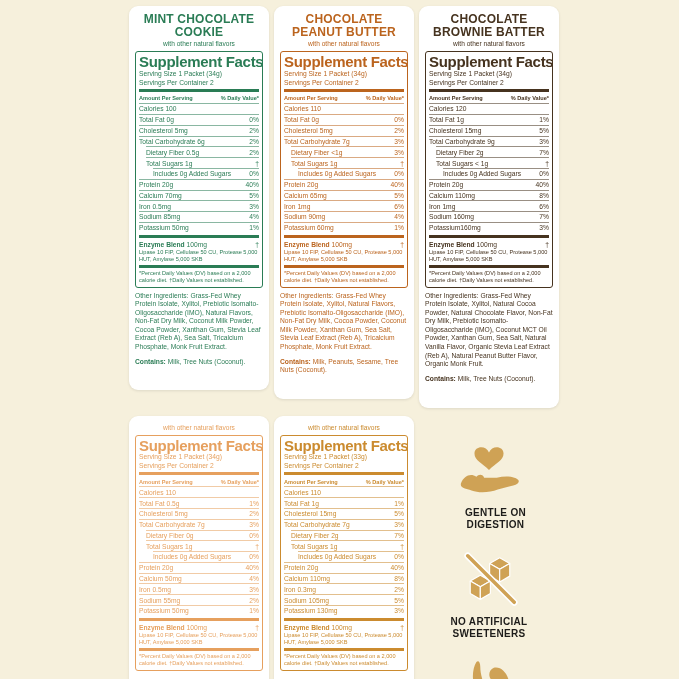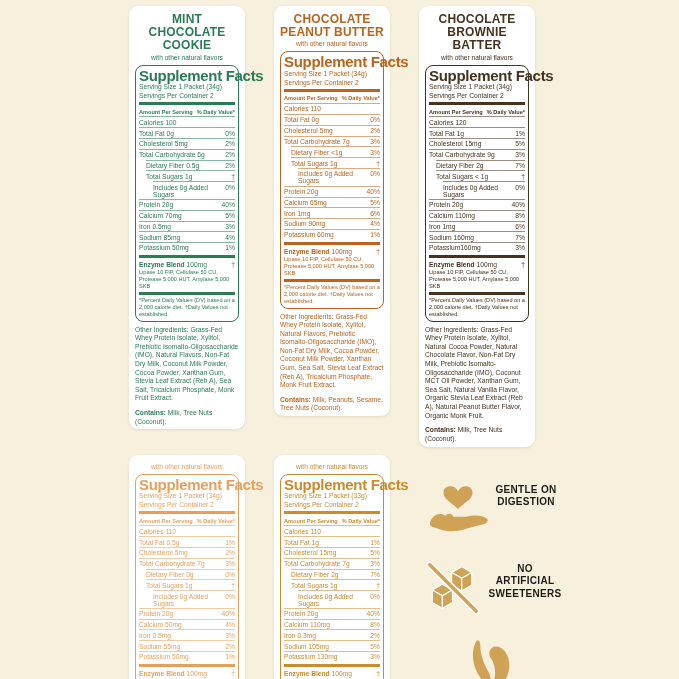--- a/index.html
+++ b/index.html
@@ -1,42 +1,42 @@
 <!DOCTYPE html>
 <html><head>
 <meta charset="utf-8">
 <style>
   html,body{margin:0;padding:0;}
   body{font-family:"Liberation Sans", sans-serif;}
   .canvas{position:relative;width:679px;height:679px;background:var(--bg,#f6f0dc);overflow:hidden;}
   .layout{position:absolute;left:129px;top:6px;display:grid;grid-template-columns:repeat(3,140px);column-gap:5px;row-gap:8px;align-items:start;}
-  .card{box-sizing:border-box;width:116px;background:#ffffff;border-radius:9px;padding:7px 6px 3px;box-shadow:0 1px 3px rgba(0,0,0,.10);}
+  .card{box-sizing:border-box;width:140px;background:#ffffff;border-radius:9px;padding:7px 6px 24px;box-shadow:0 1px 3px rgba(0,0,0,.10);}
   .ftitle{color:var(--c);font-weight:800;font-size:12px;line-height:1.1;text-align:center;white-space:pre-line;letter-spacing:.2px;}
   .fsub{color:var(--c);font-size:6.6px;text-align:center;margin:1px 0 4px;}
-  .sfbox{border:1.5px solid var(--c);border-radius:8px;padding:2px 3px 3px;color:var(--c);}
+  .sfbox{border:1.5px solid var(--c);border-radius:3px;padding:2px 3px 3px;color:var(--c);}
   .sftitle{font-size:15px;font-weight:800;letter-spacing:-.3px;line-height:1.05;white-space:nowrap;}
   .serving{font-size:6.7px;line-height:1.25;}
   .bar{height:3px;background:var(--c);margin:2px 0;}
   .colhead{display:flex;justify-content:space-between;font-size:5.6px;font-weight:700;padding:1.5px 0;}
   .cal{font-size:6.7px;padding:1.6px 0;border-top:1px solid var(--c);}
   .nrow{display:flex;justify-content:space-between;font-size:6.7px;padding:1.4px 0;border-top:1px solid var(--c);}
   .nrow.ind1{margin-left:7px;}
   .nrow.ind2{margin-left:14px;}
   .nval{padding-left:4px;}
   .enzrow{display:flex;justify-content:space-between;font-size:6.7px;padding-top:1px;}
   .enzname{font-weight:800;}
   .enzdet{font-size:5.6px;line-height:1.25;margin-top:1px;}
   .foot{font-size:5.6px;line-height:1.25;margin-top:1px;}
   .other{font-size:6.7px;line-height:1.28;color:var(--c);margin-top:4px;}
   .contains{font-size:6.7px;line-height:1.3;color:var(--c);margin-top:6px;}
   @supports (color: color-mix(in srgb, red 50%, white)){
     .nrow,.cal{border-top-color:color-mix(in srgb, var(--c) 55%, #fff);}
   }
   .badges{display:flex;flex-direction:column;align-items:center;padding-top:24px;}
-  .badge{display:flex;align-items:flex-start;margin-bottom:17px;}
+  .badge{display:flex;flex-direction:column;align-items:flex-end;margin-bottom:17px;}
   .bicon{width:74px;height:62px;display:block;}
   .blabel{margin-top:5px;font-size:10px;font-weight:700;letter-spacing:.3px;color:#1d1c1a;text-align:center;white-space:pre-line;line-height:1.25;}
   .gold{fill:var(--gold,#cfa255);}
   .goldline{stroke:var(--gold,#cfa255);}
   .whiteline{stroke:#fff;}
   .facegap{stroke:#fff;stroke-width:1.2;stroke-linejoin:round;}
 </style>
 </head>
 <body style="--gold: #cfa255; --bg: #f6f0dc;">
 

